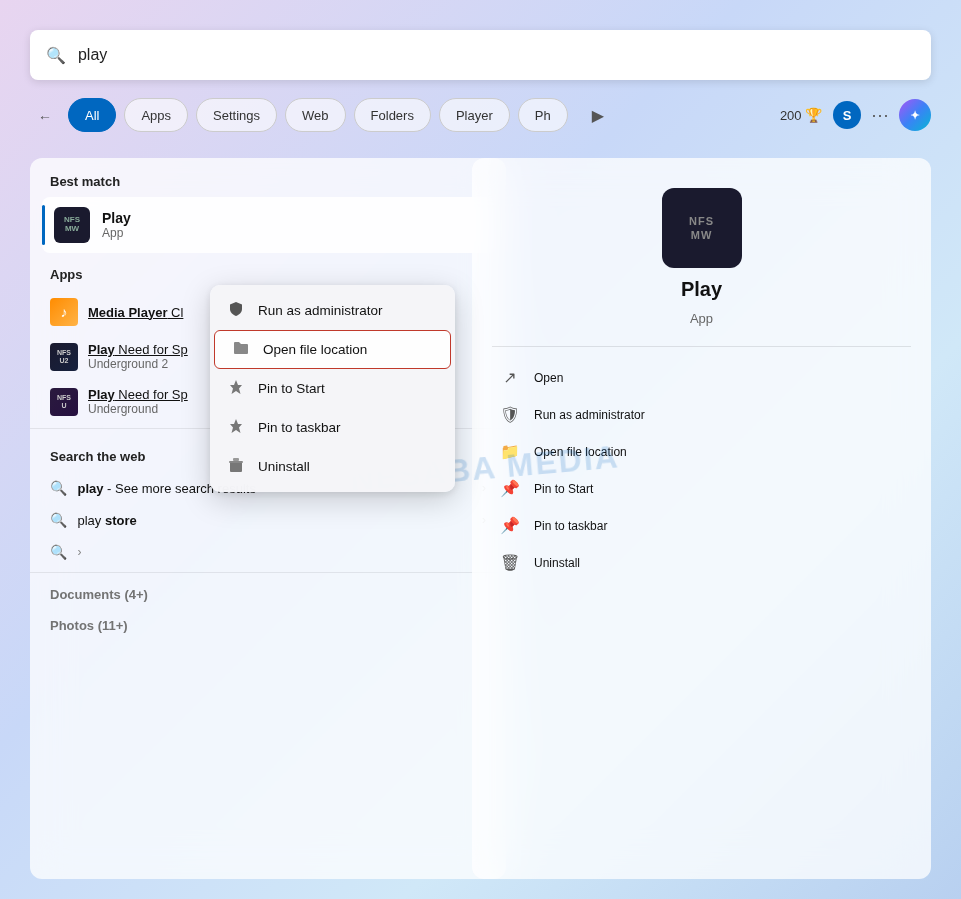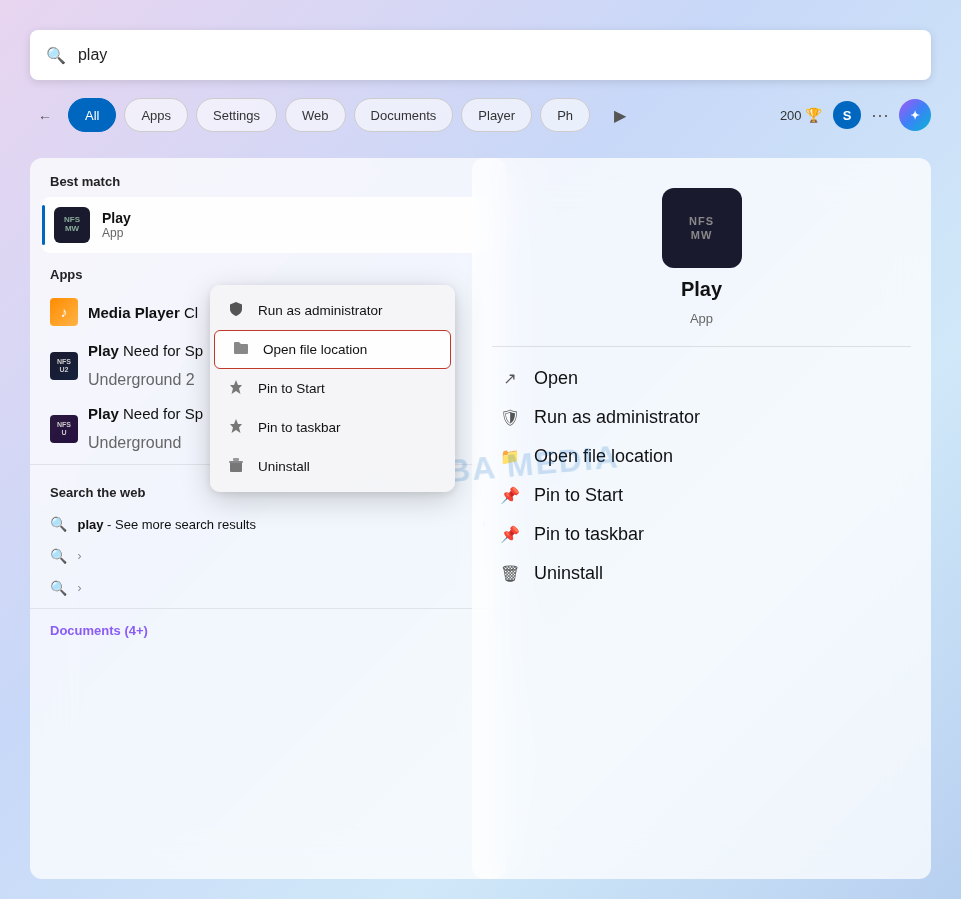--- a/index.html
+++ b/index.html
@@ -183,23 +183,23 @@
       gap: 10px;
       padding: 8px 20px;
       cursor: pointer;
     }
     .small-icon {
       width: 28px;
       height: 28px;
       border-radius: 4px;
       flex-shrink: 0;
     }
-    .item-text .main { font-size: 15px; color: #111; }
+    .item-text .main { font-size: 13px; color: #111; text-decoration: underline; }
     .item-text .main strong { font-weight: 700; }
-    .item-text .sub2 { font-size: 16px; color: #666; margin-top: 12px; }
+    .item-text .sub2 { font-size: 12px; color: #666; }
 
     
     .web-item {
       display: flex;
       align-items: center;
       gap: 10px;
       padding: 8px 20px;
       cursor: pointer;
     }
     .web-icon { color: #555; font-size: 14px; }
@@ -209,21 +209,21 @@
 
     .section-divider {
       height: 1px;
       background: rgba(0,0,0,0.08);
       margin: 4px 0;
     }
 
     .section-more {
       font-size: 13px;
       font-weight: 600;
-      color: #8b5cf6;
+      color: #737373;
       padding: 10px 20px 6px;
     }
 
     
     .right-panel {
       position: absolute;
       top: 158px;
       left: 472px;
       right: 30px;
       bottom: 20px;
@@ -254,21 +254,21 @@
     }
     .right-action-item {
       display: flex;
       align-items: center;
       gap: 14px;
       padding: 9px 8px;
       border-radius: 6px;
       cursor: pointer;
     }
     .right-action-icon { color: #555; font-size: 16px; width: 20px; text-align: center; }
-    .right-action-label { font-size: 18px; color: #111; }
+    .right-action-label { font-size: 12px; color: #111; }
 
     
     .watermark {
       position: absolute;
       top: 450px;
       left: 350px;
       opacity: 0.18;
       font-size: 32px;
       font-weight: 900;
       color: #0067c0;
@@ -359,21 +359,21 @@
   <span class="search-icon-wrap">🔍</span>
   <span class="search-text">play</span>
 </div>
 
 <div class="filter-bar">
   <div class="back-btn">←</div>
   <div class="filter-tab active">All</div>
   <div class="filter-tab">Apps</div>
   <div class="filter-tab">Settings</div>
   <div class="filter-tab">Web</div>
-  <div class="filter-tab">Documents</div>
+  <div class="filter-tab">Folders</div>
   <div class="filter-tab">Player</div>
   <div class="filter-tab">Ph</div>
   <div class="filter-tab" style="border:none;background:transparent;font-size:16px;color:#555;">▶</div>
   <div class="filter-spacer"></div>
   <div class="filter-right">
     <div class="badge-200">
       <span>200</span>
       <span style="font-size:14px;">🏆</span>
     </div>
     <div class="avatar-s">S</div>
@@ -423,31 +423,33 @@
   <div class="section-label">Search the web</div>
 
   <div class="web-item">
     <span class="web-icon">🔍</span>
     <span class="web-text"><strong>play</strong> - See more search results</span>
     <span class="chevron">›</span>
   </div>
 
   <div class="web-item">
     <span class="web-icon">🔍</span>
+    <span class="web-text">play <strong>store</strong></span>
     <span class="chevron">›</span>
   </div>
 
   <div class="web-item">
     <span class="web-icon">🔍</span>
     <span class="chevron">›</span>
   </div>
 
   <div class="section-divider"></div>
 
   <div class="section-more">Documents (4+)</div>
+  <div class="section-more">Photos (11+)</div>
 </div>
 
 <div class="right-panel">
   <div class="right-app-header">
     <div class="big-play-icon">NFS<br>MW</div>
     <div class="right-app-name">Play</div>
     <div class="right-app-type">App</div>
   </div>
   <div class="right-divider"></div>
   <div class="right-actions">

